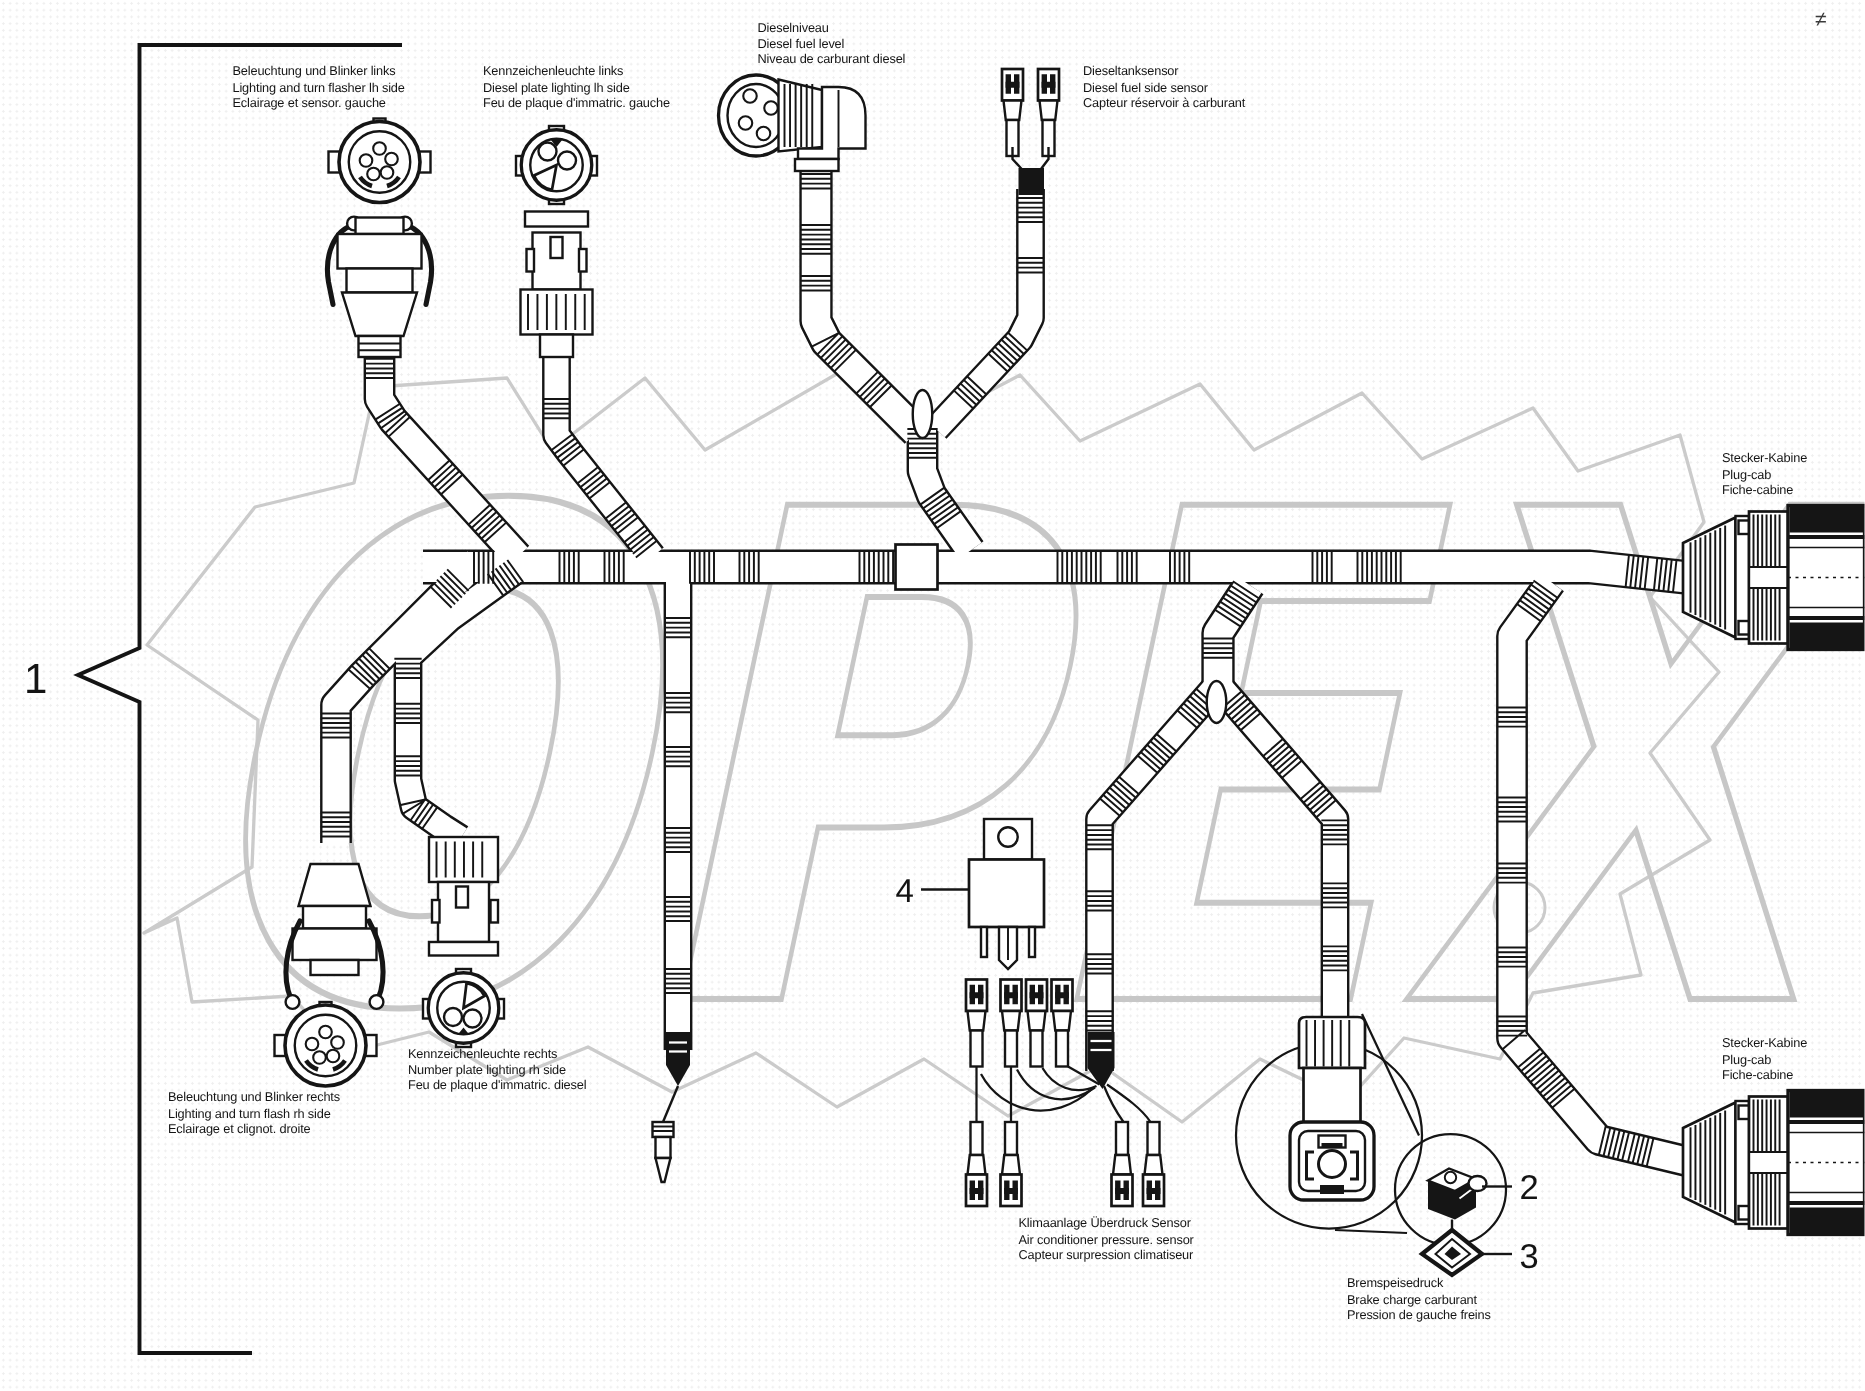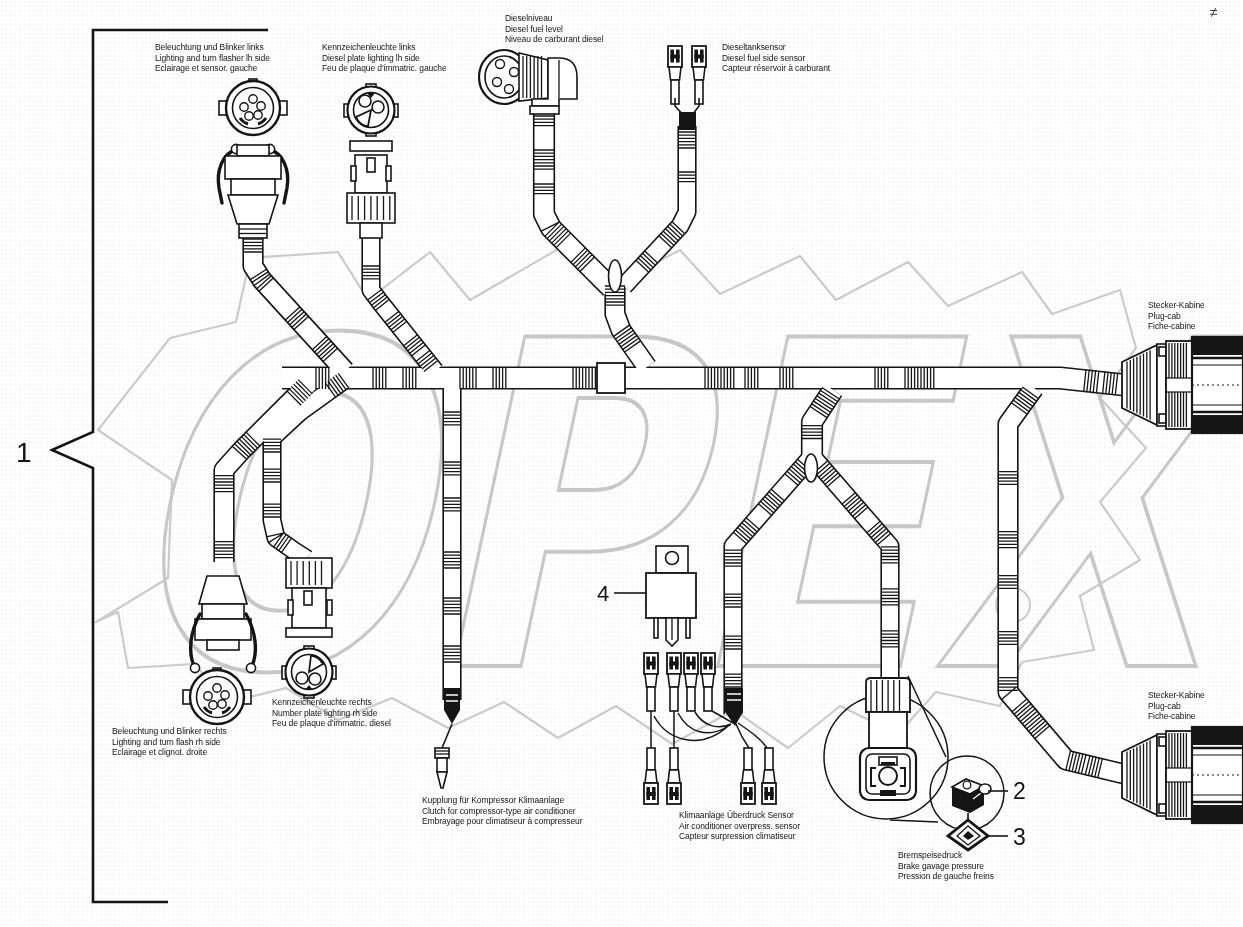--- a/index.html
+++ b/index.html
@@ -423,33 +423,28 @@
   <div class="lbl" style="left:112px;top:726px">
       <span>Beleuchtung und Blinker rechts</span>
       <span>Lighting and turn flash rh side</span>
       <span>Eclairage et clignot. droite</span>
     </div>
   <div class="lbl" style="left:272px;top:697px">
       <span>Kennzeichenleuchte rechts</span>
       <span>Number plate lighting rh side</span>
       <span>Feu de plaque d'immatric. diesel</span>
     </div>
-  <div class="lbl" style="left:422px;top:795px">
-      <span>Kupplung für Kompressor Klimaanlage</span>
-      <span>Clutch for compressor-type air conditioner</span>
-      <span>Embrayage pour climatiseur à compresseur</span>
-    </div>
   <div class="lbl" style="left:679px;top:810px">
       <span>Klimaanlage Überdruck Sensor</span>
-      <span>Air conditioner overpress. sensor</span>
+      <span>Air conditioner pressure. sensor</span>
       <span>Capteur surpression climatiseur</span>
     </div>
   <div class="lbl" style="left:898px;top:850px">
       <span>Bremspeisedruck</span>
-      <span>Brake gavage pressure</span>
+      <span>Brake charge carburant</span>
       <span>Pression de gauche freins</span>
     </div>
   <div class="lbl" style="left:1148px;top:690px">
       <span>Stecker-Kabine</span>
       <span>Plug-cab</span>
       <span>Fiche-cabine</span>
     </div>
 </div>
 
 </body></html>

